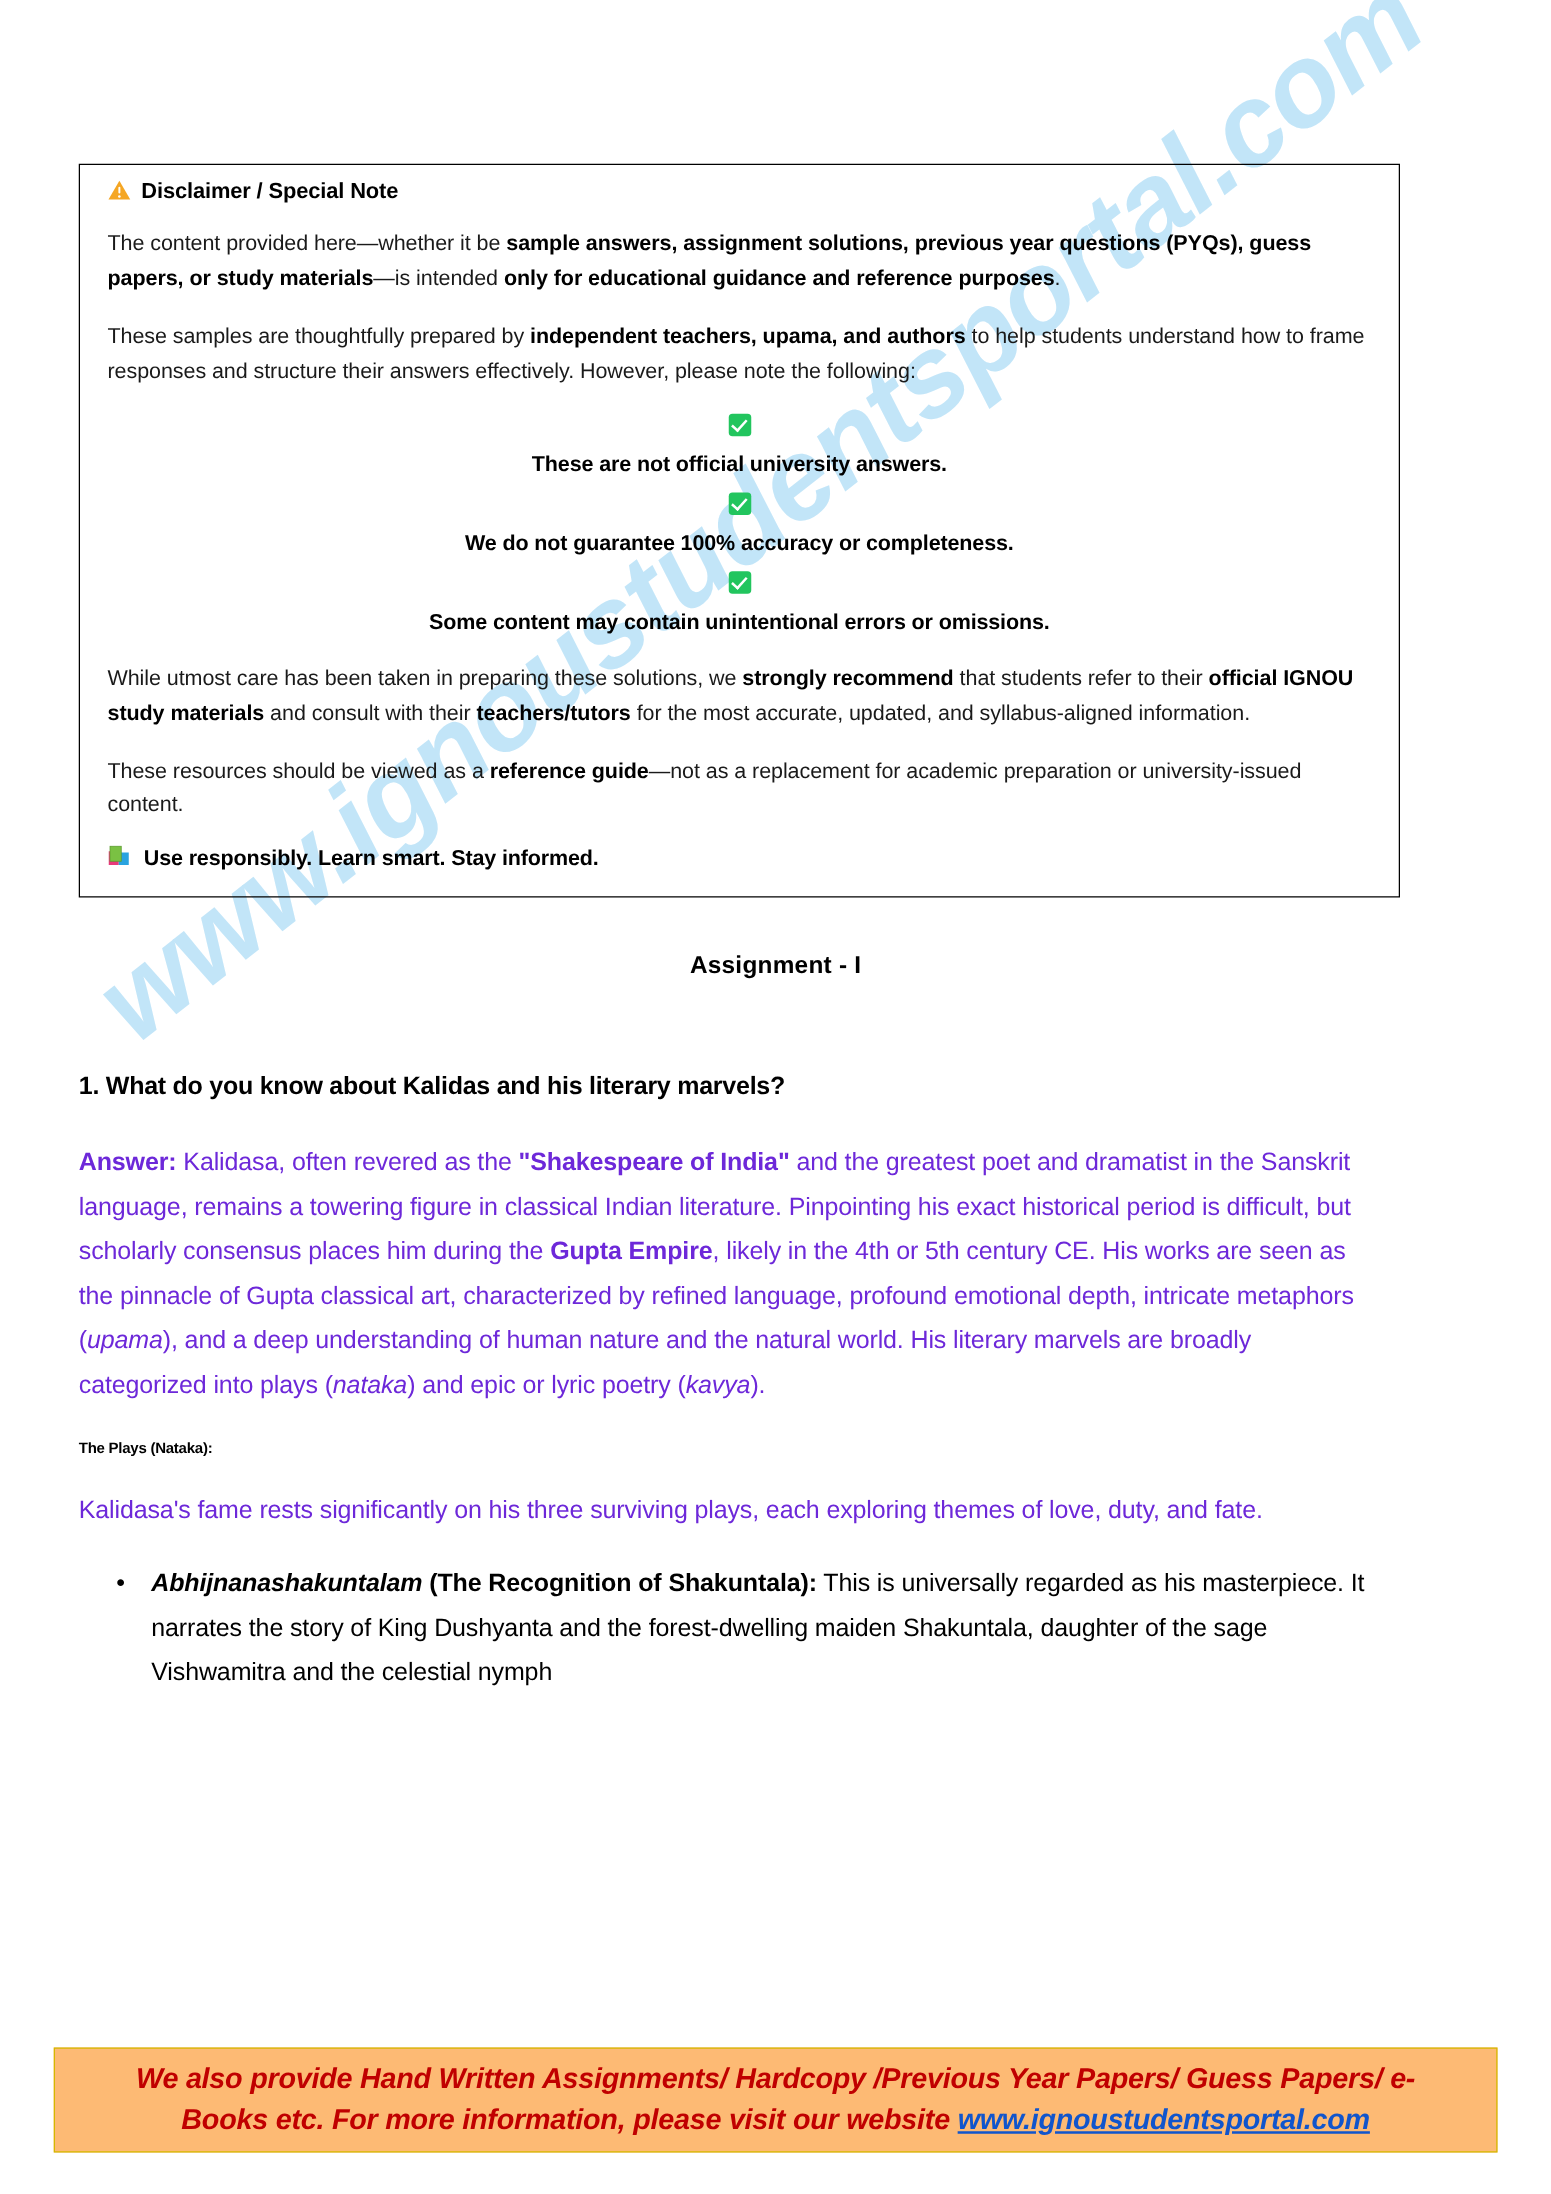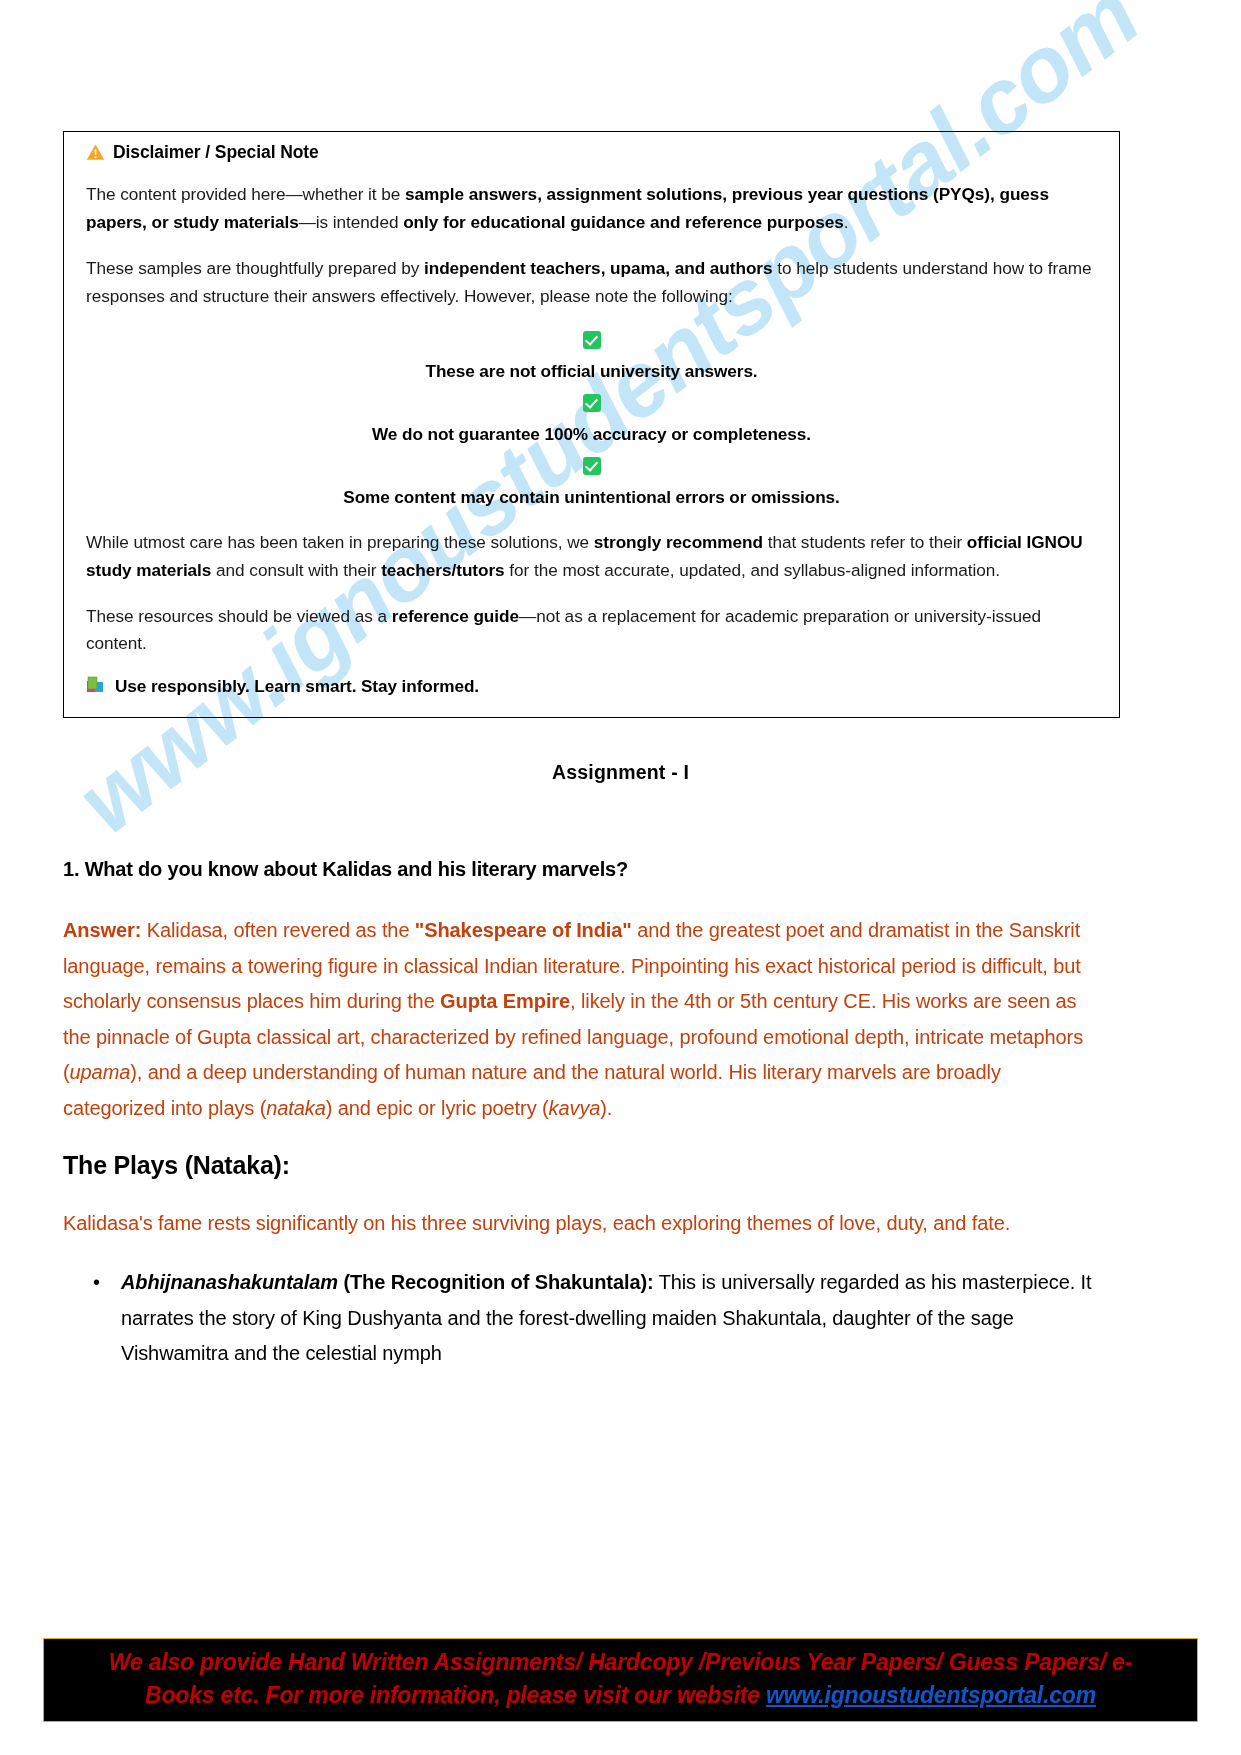--- a/index.html
+++ b/index.html
@@ -158,26 +158,26 @@
     font-weight: 700;
     margin: 0 0 30px 0;
     letter-spacing: -0.2px;
     line-height: 1.4;
   }
   .body-p {
     font-size: 20px;
     line-height: 1.78;
     margin: 0 0 24px 0;
     letter-spacing: -0.1px;
-    color: #c2410c;
+    color: #6d28d9;
   }
   .body-p b { font-weight: 700; }
   .body-p i { font-style: italic; }
   .sub-heading {
-    font-size: 25px;
+    font-size: 12px;
     font-weight: 700;
     margin: 0 0 26px 0;
     letter-spacing: -0.2px;
   }
   .bullets {
     margin: 0;
     padding: 0 0 0 58px;
     list-style: none;
   }
   .bullets li {
@@ -199,21 +199,21 @@
     font-weight: 700;
   }
 
   
   .footer-banner {
     position: absolute;
     left: 43px;
     top: 1638px;
     width: 1155px;
     box-sizing: border-box;
-    background: #000000;
+    background: #fdba74;
     border: 1px solid #d4b800;
     padding: 7px 10px 10px 10px;
     text-align: center;
   }
   .footer-banner .line {
     font-family: "Liberation Sans", sans-serif;
     font-style: italic;
     font-weight: 700;
     font-size: 23px;
     line-height: 1.42;

